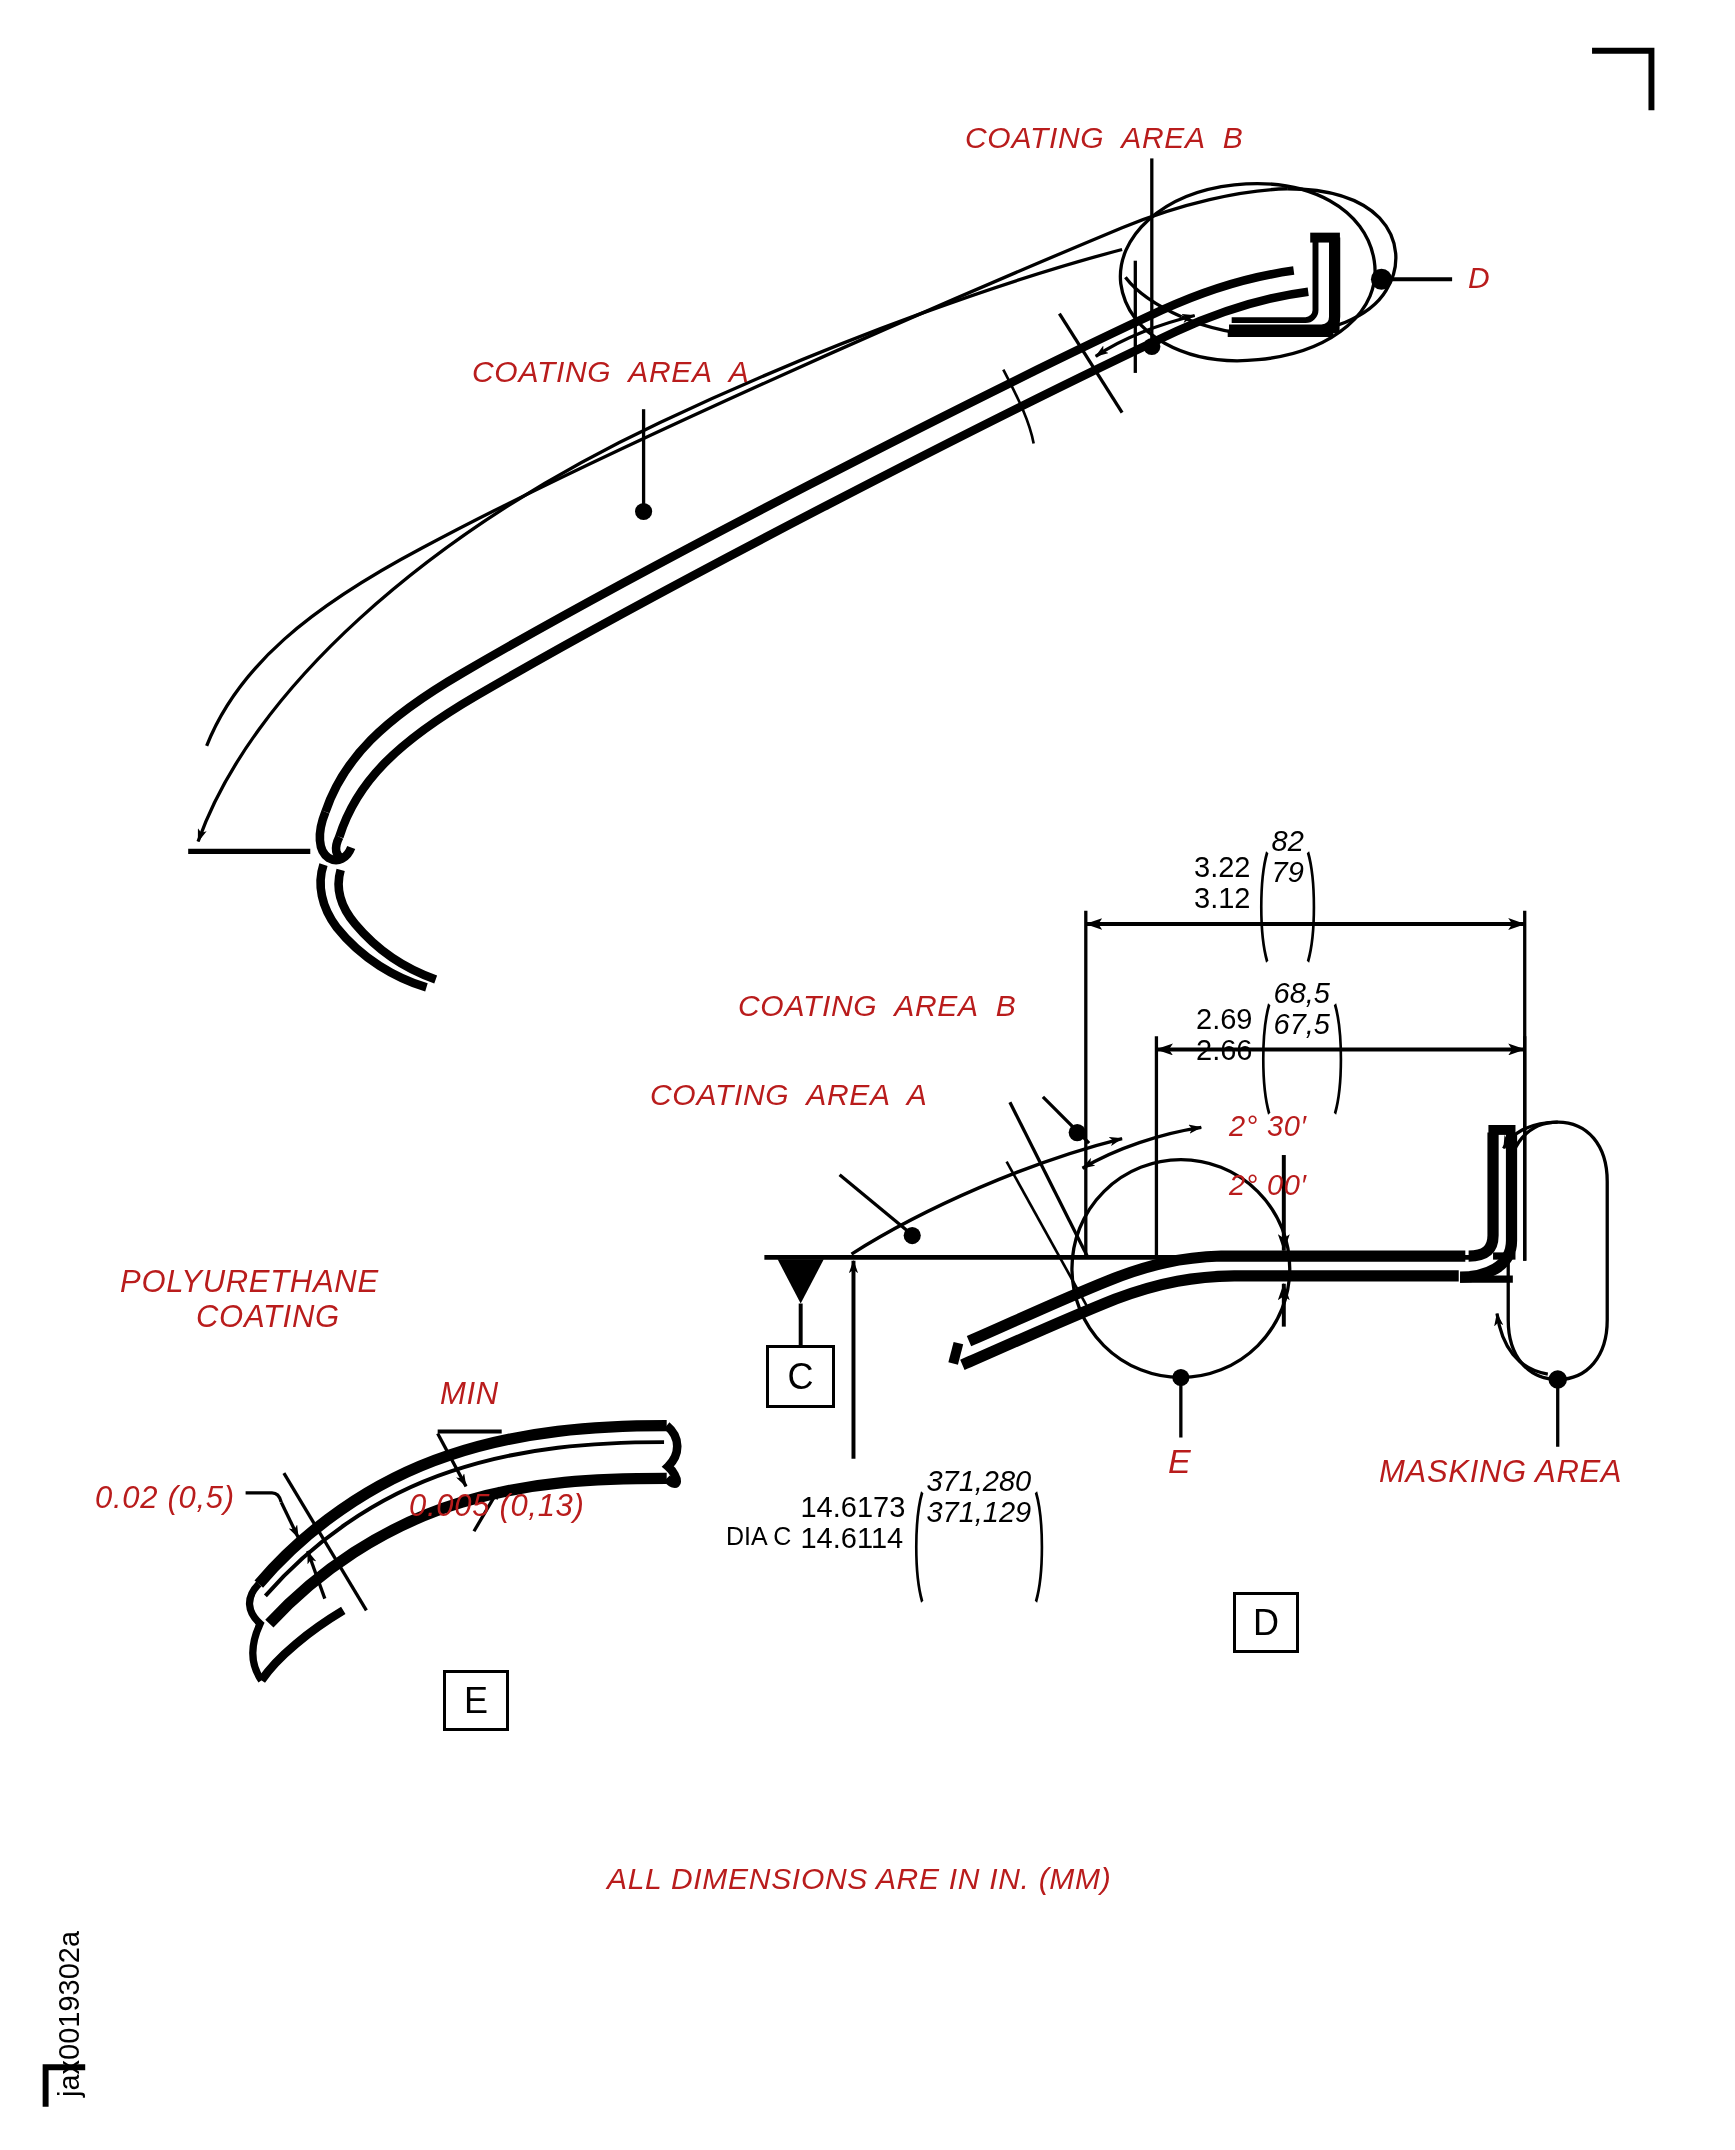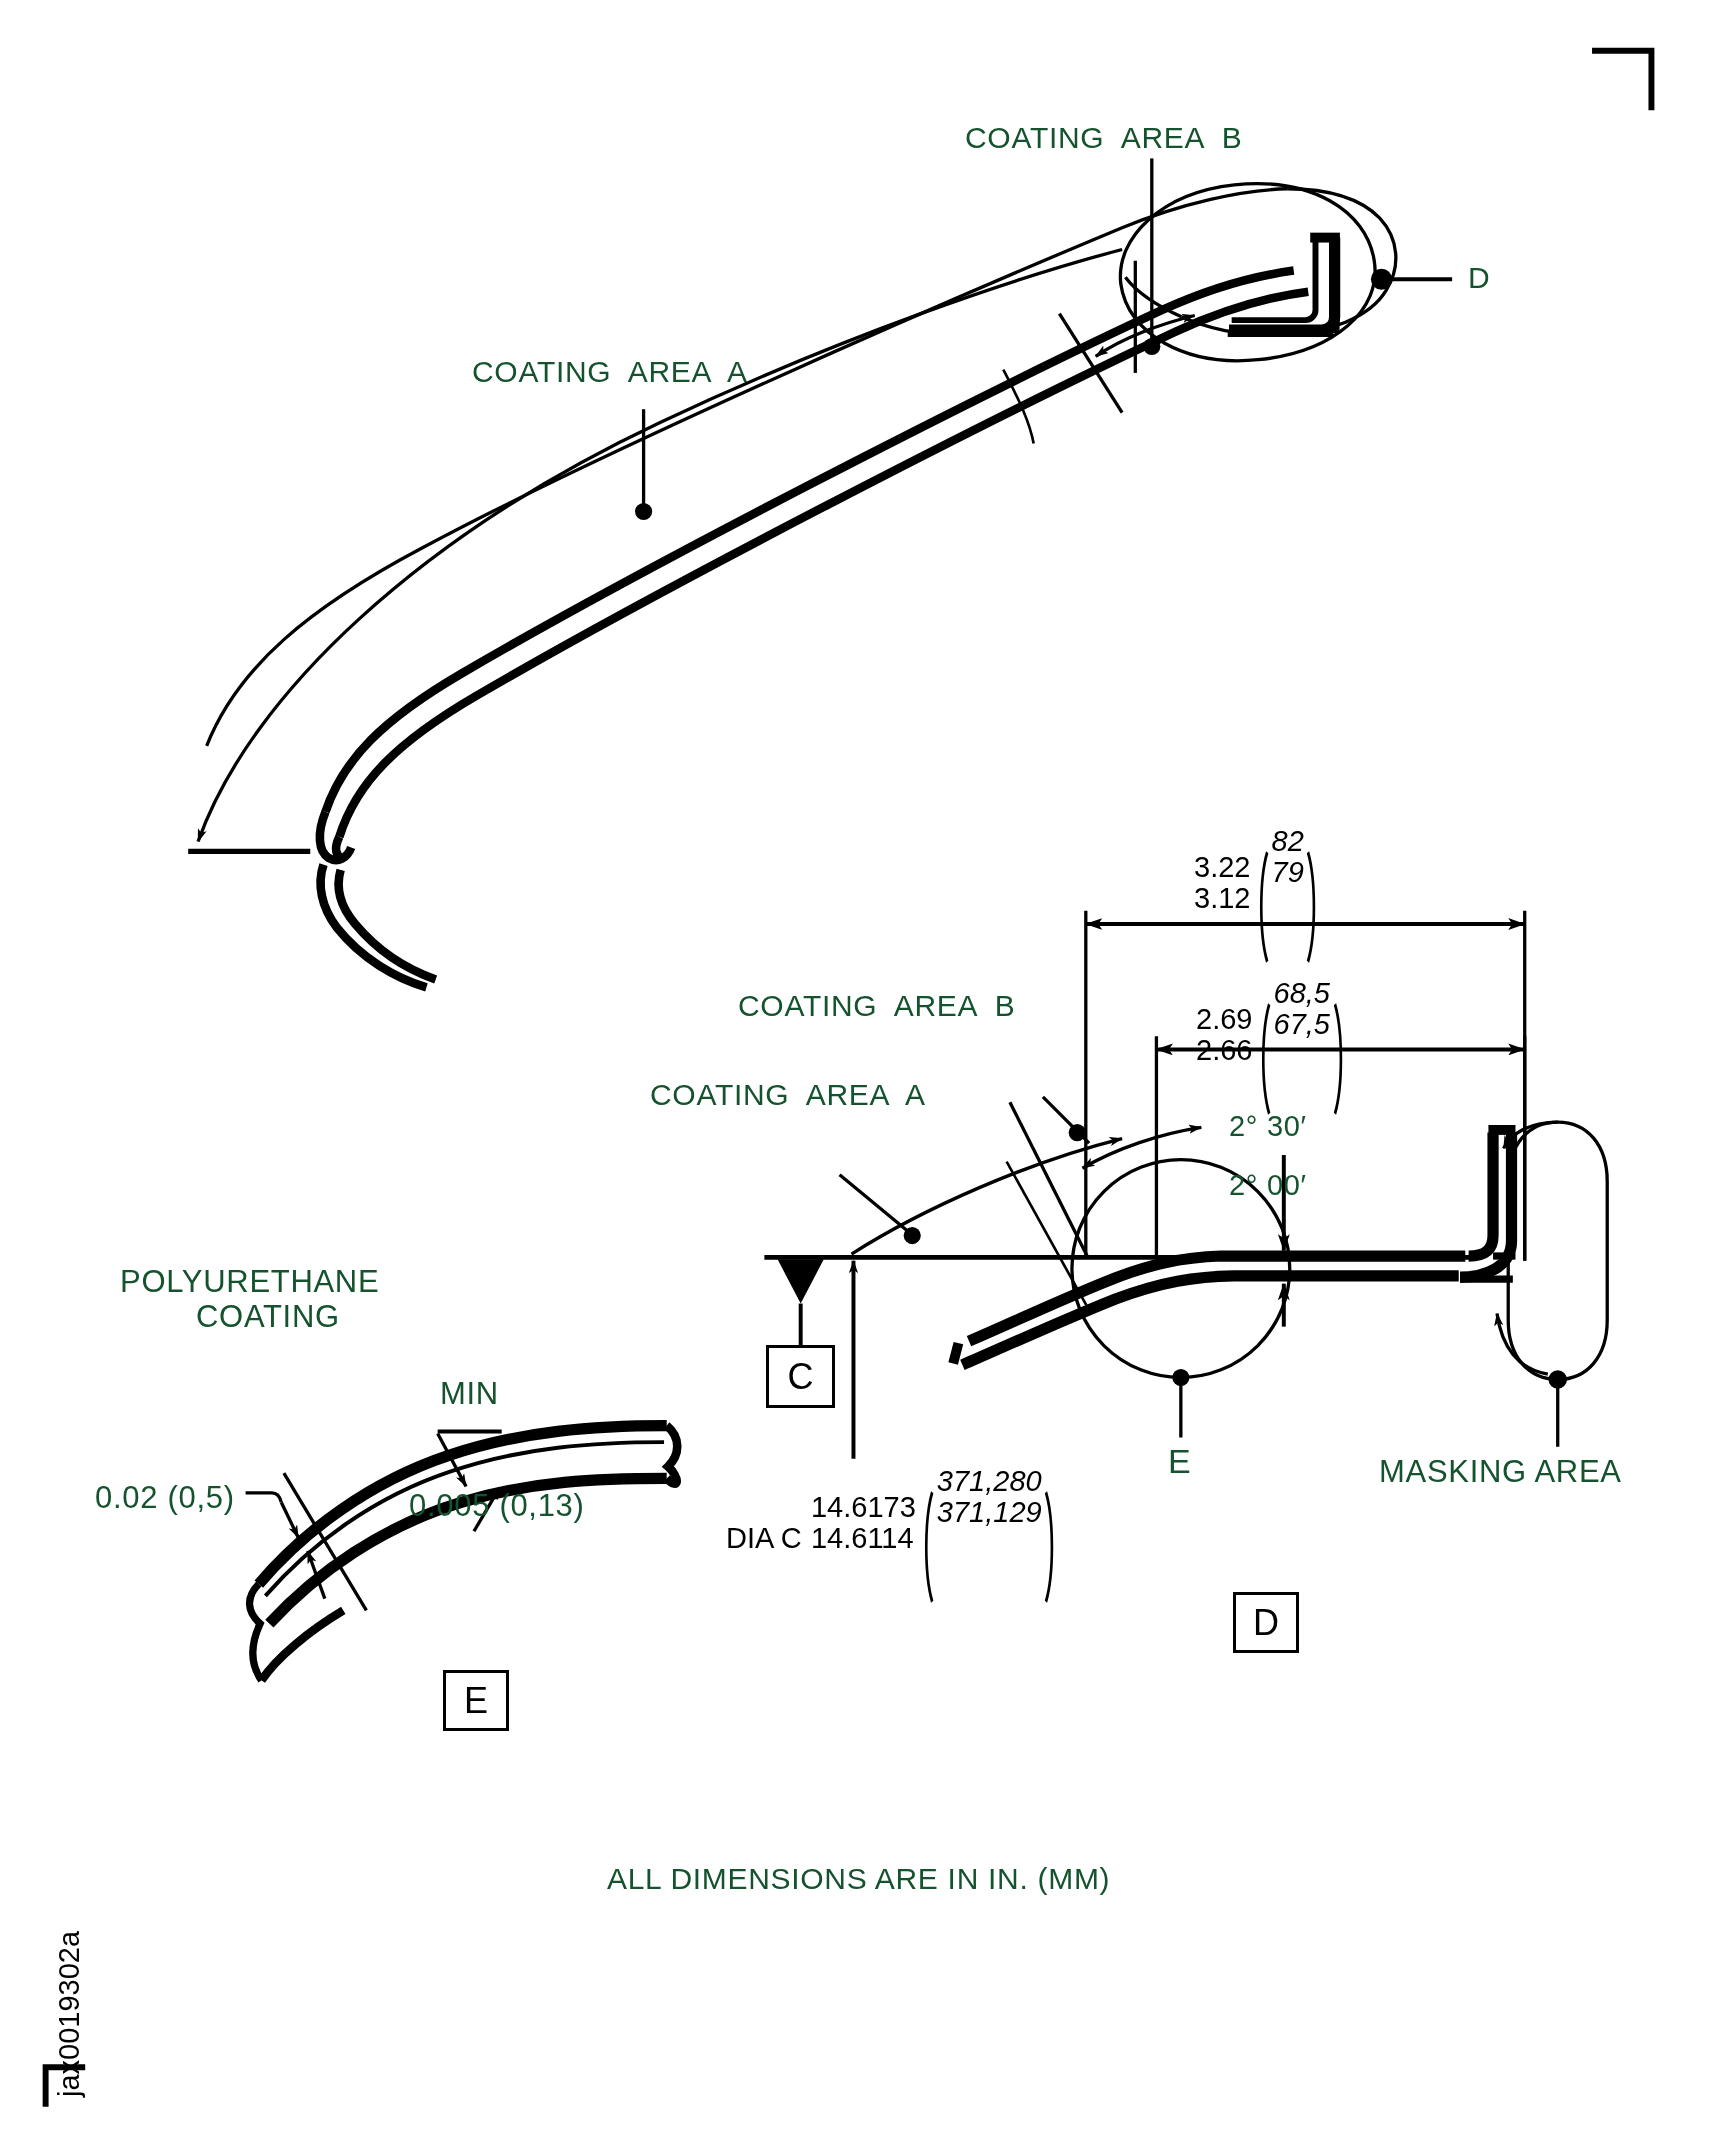--- a/index.html
+++ b/index.html
@@ -18,23 +18,24 @@
   }
   svg.layer {
     position: absolute;
     left: 0; top: 0;
     width: 1736px;
     height: 2151px;
   }
   .lbl {
     position: absolute;
     font-family: "Liberation Sans", sans-serif;
-    color: #14532d;
+    color: #b91c1c;
     white-space: pre;
     letter-spacing: 0.7px;
+    font-style: italic;
   }
   .t-big    { font-size: 30px; }
   .t-dim    { font-size: 29px; }
   .t-note   { font-size: 31px; }
   .t-datum  { font-size: 34px; }
   .stack {
     position: absolute;
     display: flex;
     align-items: center;
     white-space: pre;
@@ -354,21 +355,21 @@
 
   <div class="lbl t-note" style="left:1379px; top:1454px;">MASKING AREA</div>
 
   <div class="lbl t-datum" style="left:1168px; top:1442px;">E</div>
 
   <div class="datum-box" style="left:766px; top:1345px; width:69px; height:63px;">
     <span>C</span>
   </div>
 
   <div class="stack" style="left:726px; top:1466px;">
-    <div style="display:flex; flex-direction:column; line-height:1.06; font-size:29px;text-align:center;">
+    <div style="display:flex; flex-direction:column; line-height:1.06; font-size:25px;text-align:center;">
       <span style="visibility:hidden;">DIA C</span>
       <span>DIA C</span>
     </div>
     <div class="nums" style="margin-left:9.2px;">
       <span>14.6173</span>
       <span>14.6114</span>
     </div>
     <div class="paren">
       <div class="paren-l">
         <svg viewBox="0 0 20 100" preserveAspectRatio="none">

